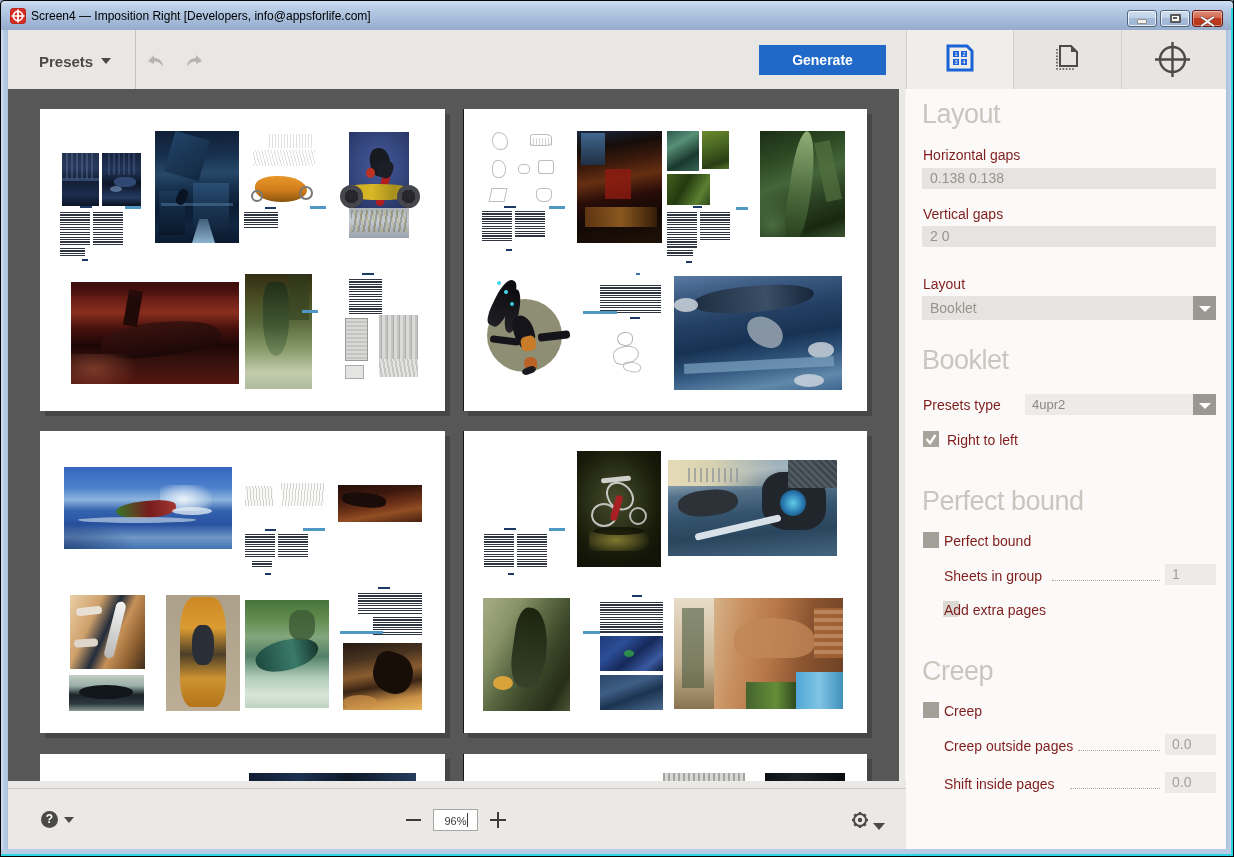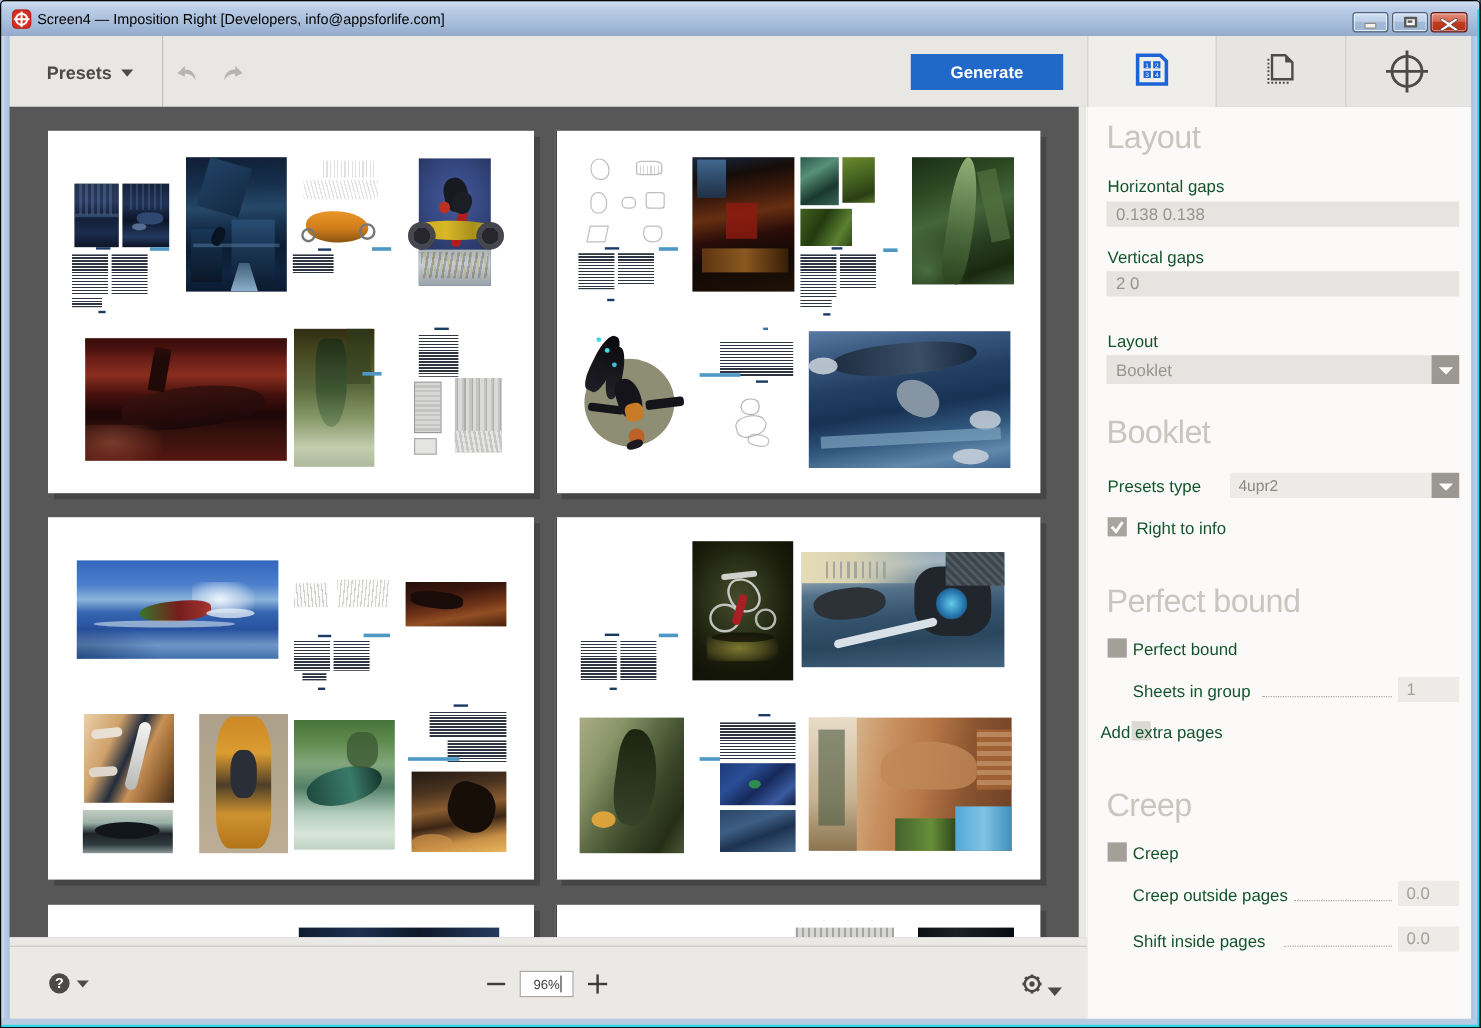--- a/index.html
+++ b/index.html
@@ -44,21 +44,21 @@
 .pg{background:#fff;box-shadow:5px 5px 0 0 #464646;overflow:hidden;}
 
 #gutter{left:899px;top:89px;width:7px;height:692px;background:#eae8e4;}
 #gline{left:905px;top:89px;width:1px;height:760px;background:#f6f5f3;}
 #panel{left:906px;top:89px;width:320px;height:760px;background:#fbfaf8;}
 
 #bottombar{left:8px;top:781px;width:898px;height:68px;background:#ebe9e5;}
 #bline{left:8px;top:788px;width:898px;height:1px;background:#cbc9c6;}
 
 .h1{font-size:27px;color:#c9c6c0;letter-spacing:-0.5px;}
-.lbl{font-size:14px;color:#14532d;}
+.lbl{font-size:14px;color:#7f1d1d;}
 .inp{background:#e6e4e0;color:#96948f;font-size:14px;line-height:21px;padding-left:8px;}
 .sinp{background:#ecebe7;color:#a3a19c;font-size:14px;line-height:21px;padding-left:7px;}
 .ldr{border-bottom:1px dotted #aeaba6;}
 .cb{width:16px;height:16px;}
 
 .tx{background:repeating-linear-gradient(180deg,#2e3440 0,#2e3440 1.2px,rgba(255,255,255,0) 1.2px,rgba(255,255,255,0) 2.45px);}
 .bt{background:#4f97c4;height:3px;}
 .dm{background:#1c3a66;height:2px;}
 </style></head>
 <body>
@@ -374,29 +374,29 @@
 <div style="left:1199px;top:306px;width:0;height:0;border:6px solid transparent;border-top:6px solid #fff;"></div>
 <div class="h1" style="left:922px;top:345px;">Booklet</div>
 <div class="lbl" style="left:923px;top:397px;">Presets type</div>
 <div class="sinp" style="left:1025px;top:394px;width:191px;height:21px;font-size:13px;color:#8a8883;">4upr2</div>
 <div style="left:1193px;top:394px;width:23px;height:21px;background:#9b9893;"></div>
 <div style="left:1199px;top:403px;width:0;height:0;border:6px solid transparent;border-top:6px solid #fff;"></div>
 <div class="cb" style="left:923px;top:431px;background:#a7a49e;">
 <svg width="16" height="16" viewBox="0 0 16 16">
       <path d="M3.5 8l3.5 4 5.5-8" stroke="#fff" stroke-width="2.4" fill="none"></path>
     </svg></div>
-<div class="lbl" style="left:947px;top:432px;">Right to info</div>
+<div class="lbl" style="left:947px;top:432px;">Right to left</div>
 <div class="h1" style="left:922px;top:486px;">Perfect bound</div>
 <div class="cb" style="left:923px;top:532px;background:#a3a09a;"></div>
 <div class="lbl" style="left:944px;top:533px;">Perfect bound</div>
 <div class="lbl" style="left:944px;top:568px;">Sheets in group</div>
 <div class="ldr" style="left:1052px;top:568px;width:108px;height:13px;"></div>
 <div class="sinp" style="left:1165px;top:564px;width:51px;height:21px;">1</div>
 <div class="cb" style="left:943px;top:601px;background:#dbd9d4;"></div>
-<div class="lbl" style="left:917px;top:602px;">Add extra pages</div>
+<div class="lbl" style="left:944px;top:602px;">Add extra pages</div>
 <div class="h1" style="left:922px;top:656px;">Creep</div>
 <div class="cb" style="left:923px;top:702px;background:#a3a09a;"></div>
 <div class="lbl" style="left:944px;top:703px;">Creep</div>
 <div class="lbl" style="left:944px;top:738px;">Creep outside pages</div>
 <div class="ldr" style="left:1078px;top:738px;width:82px;height:13px;"></div>
 <div class="sinp" style="left:1165px;top:734px;width:51px;height:21px;">0.0</div>
 <div class="lbl" style="left:944px;top:776px;">Shift inside pages</div>
 <div class="ldr" style="left:1070px;top:776px;width:90px;height:13px;"></div>
 <div class="sinp" style="left:1165px;top:772px;width:51px;height:21px;">0.0</div>
 <div id="bottombar"></div>

